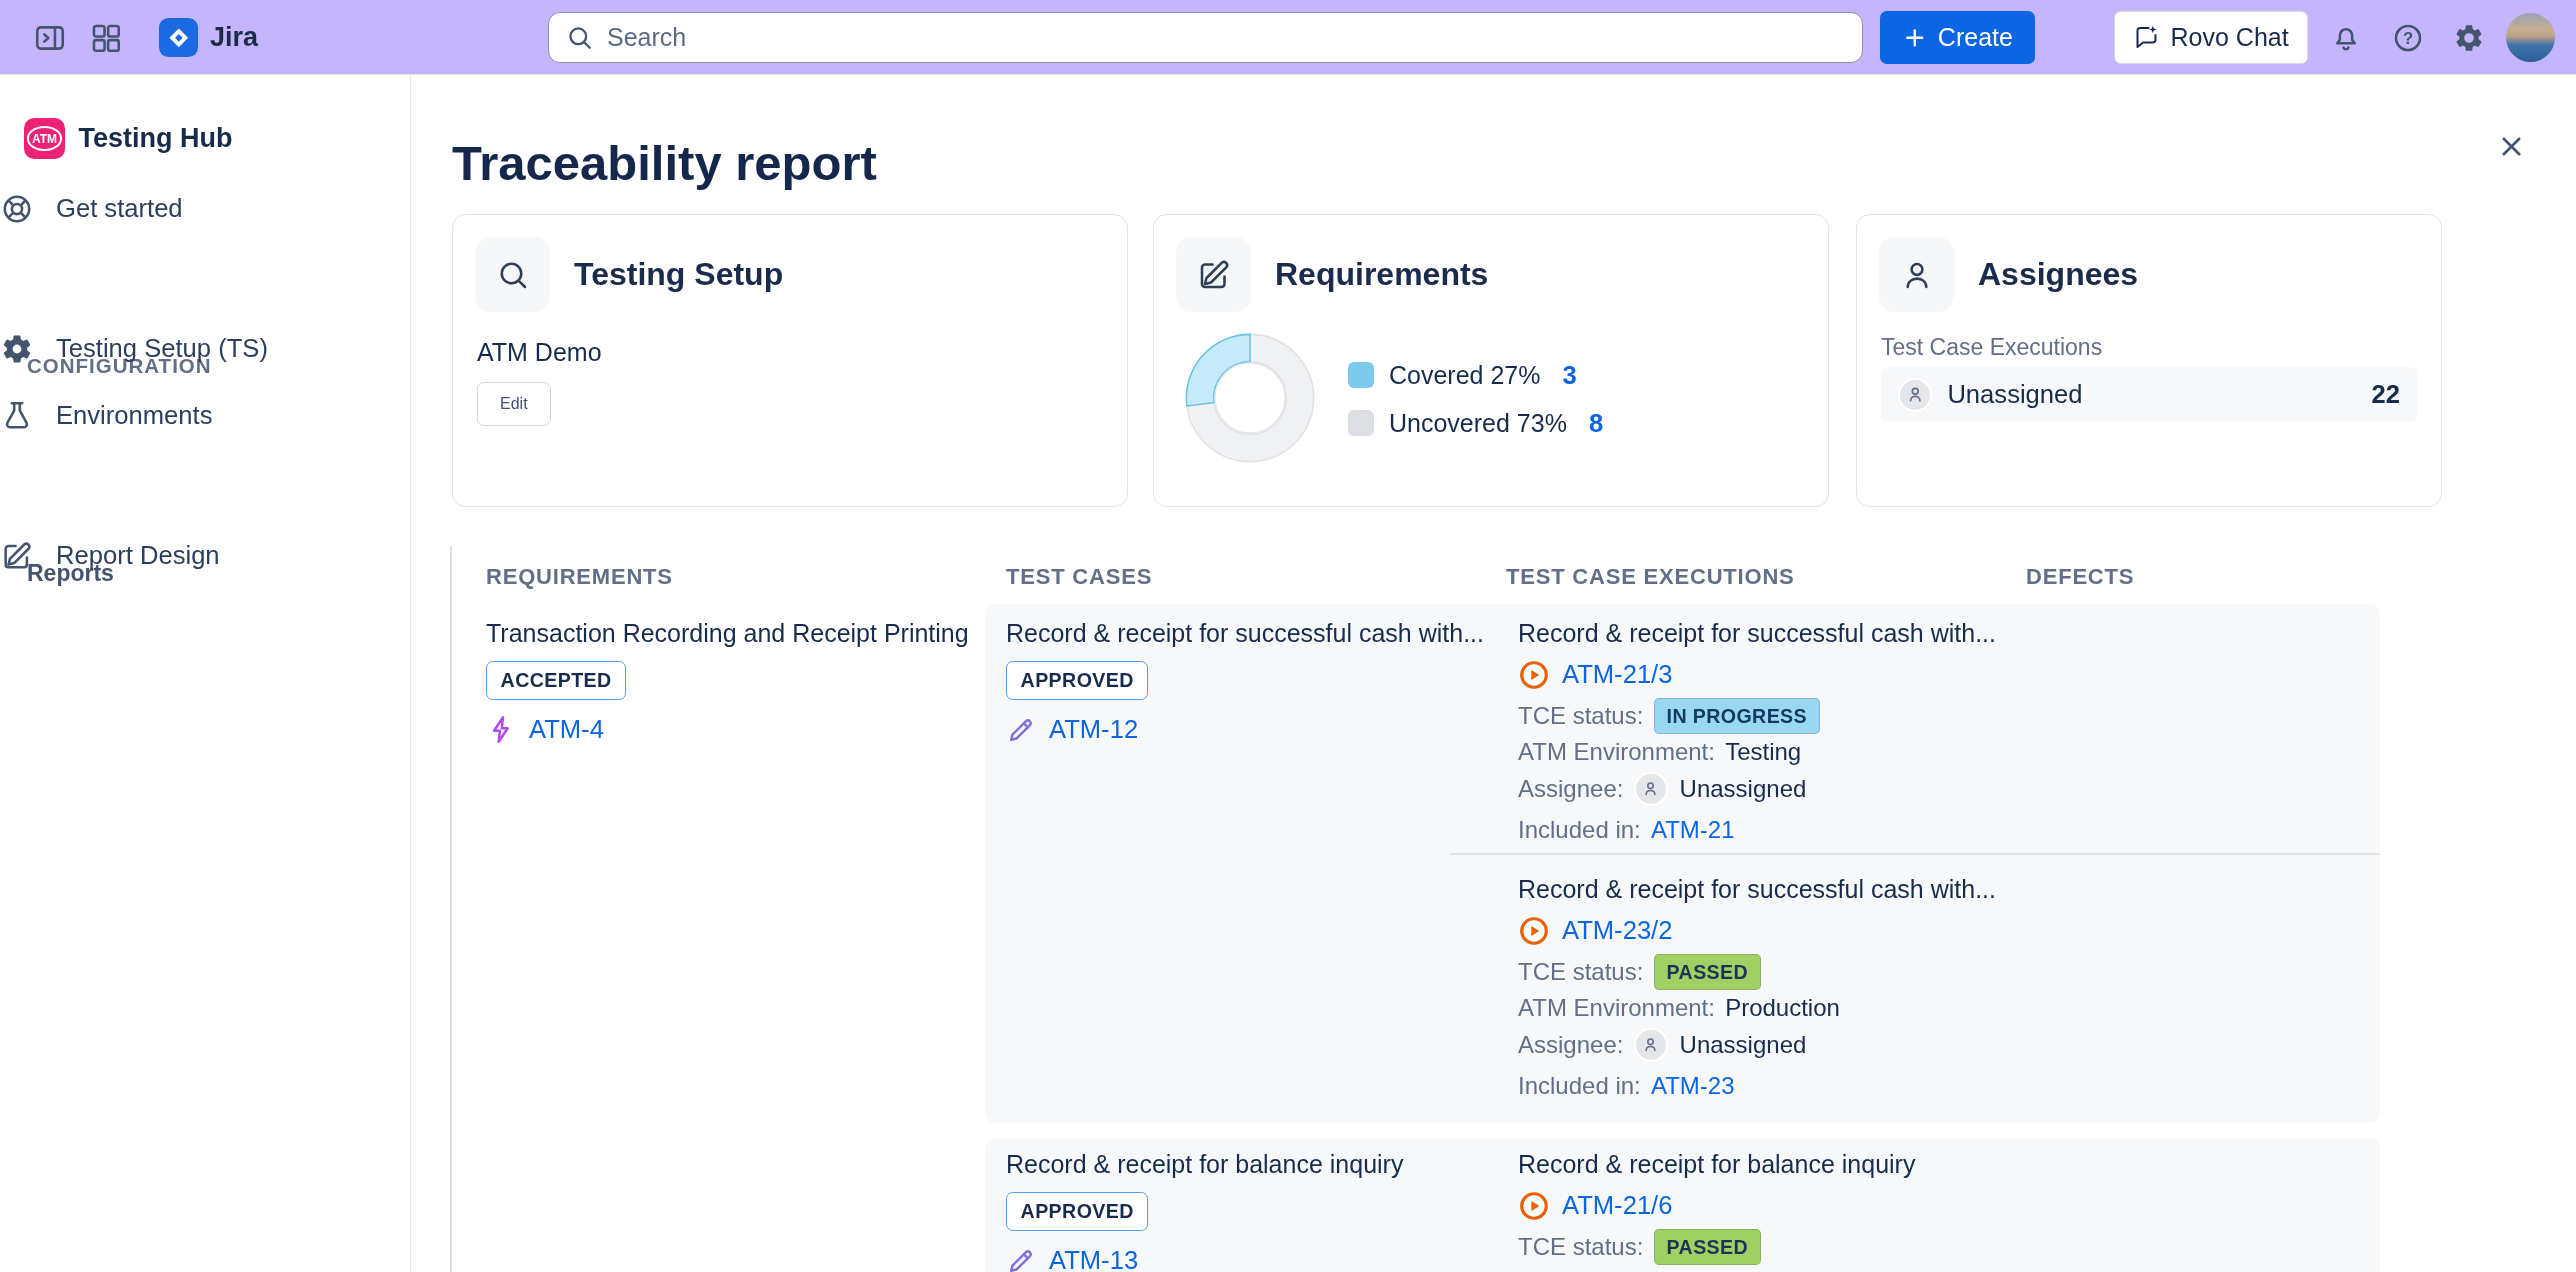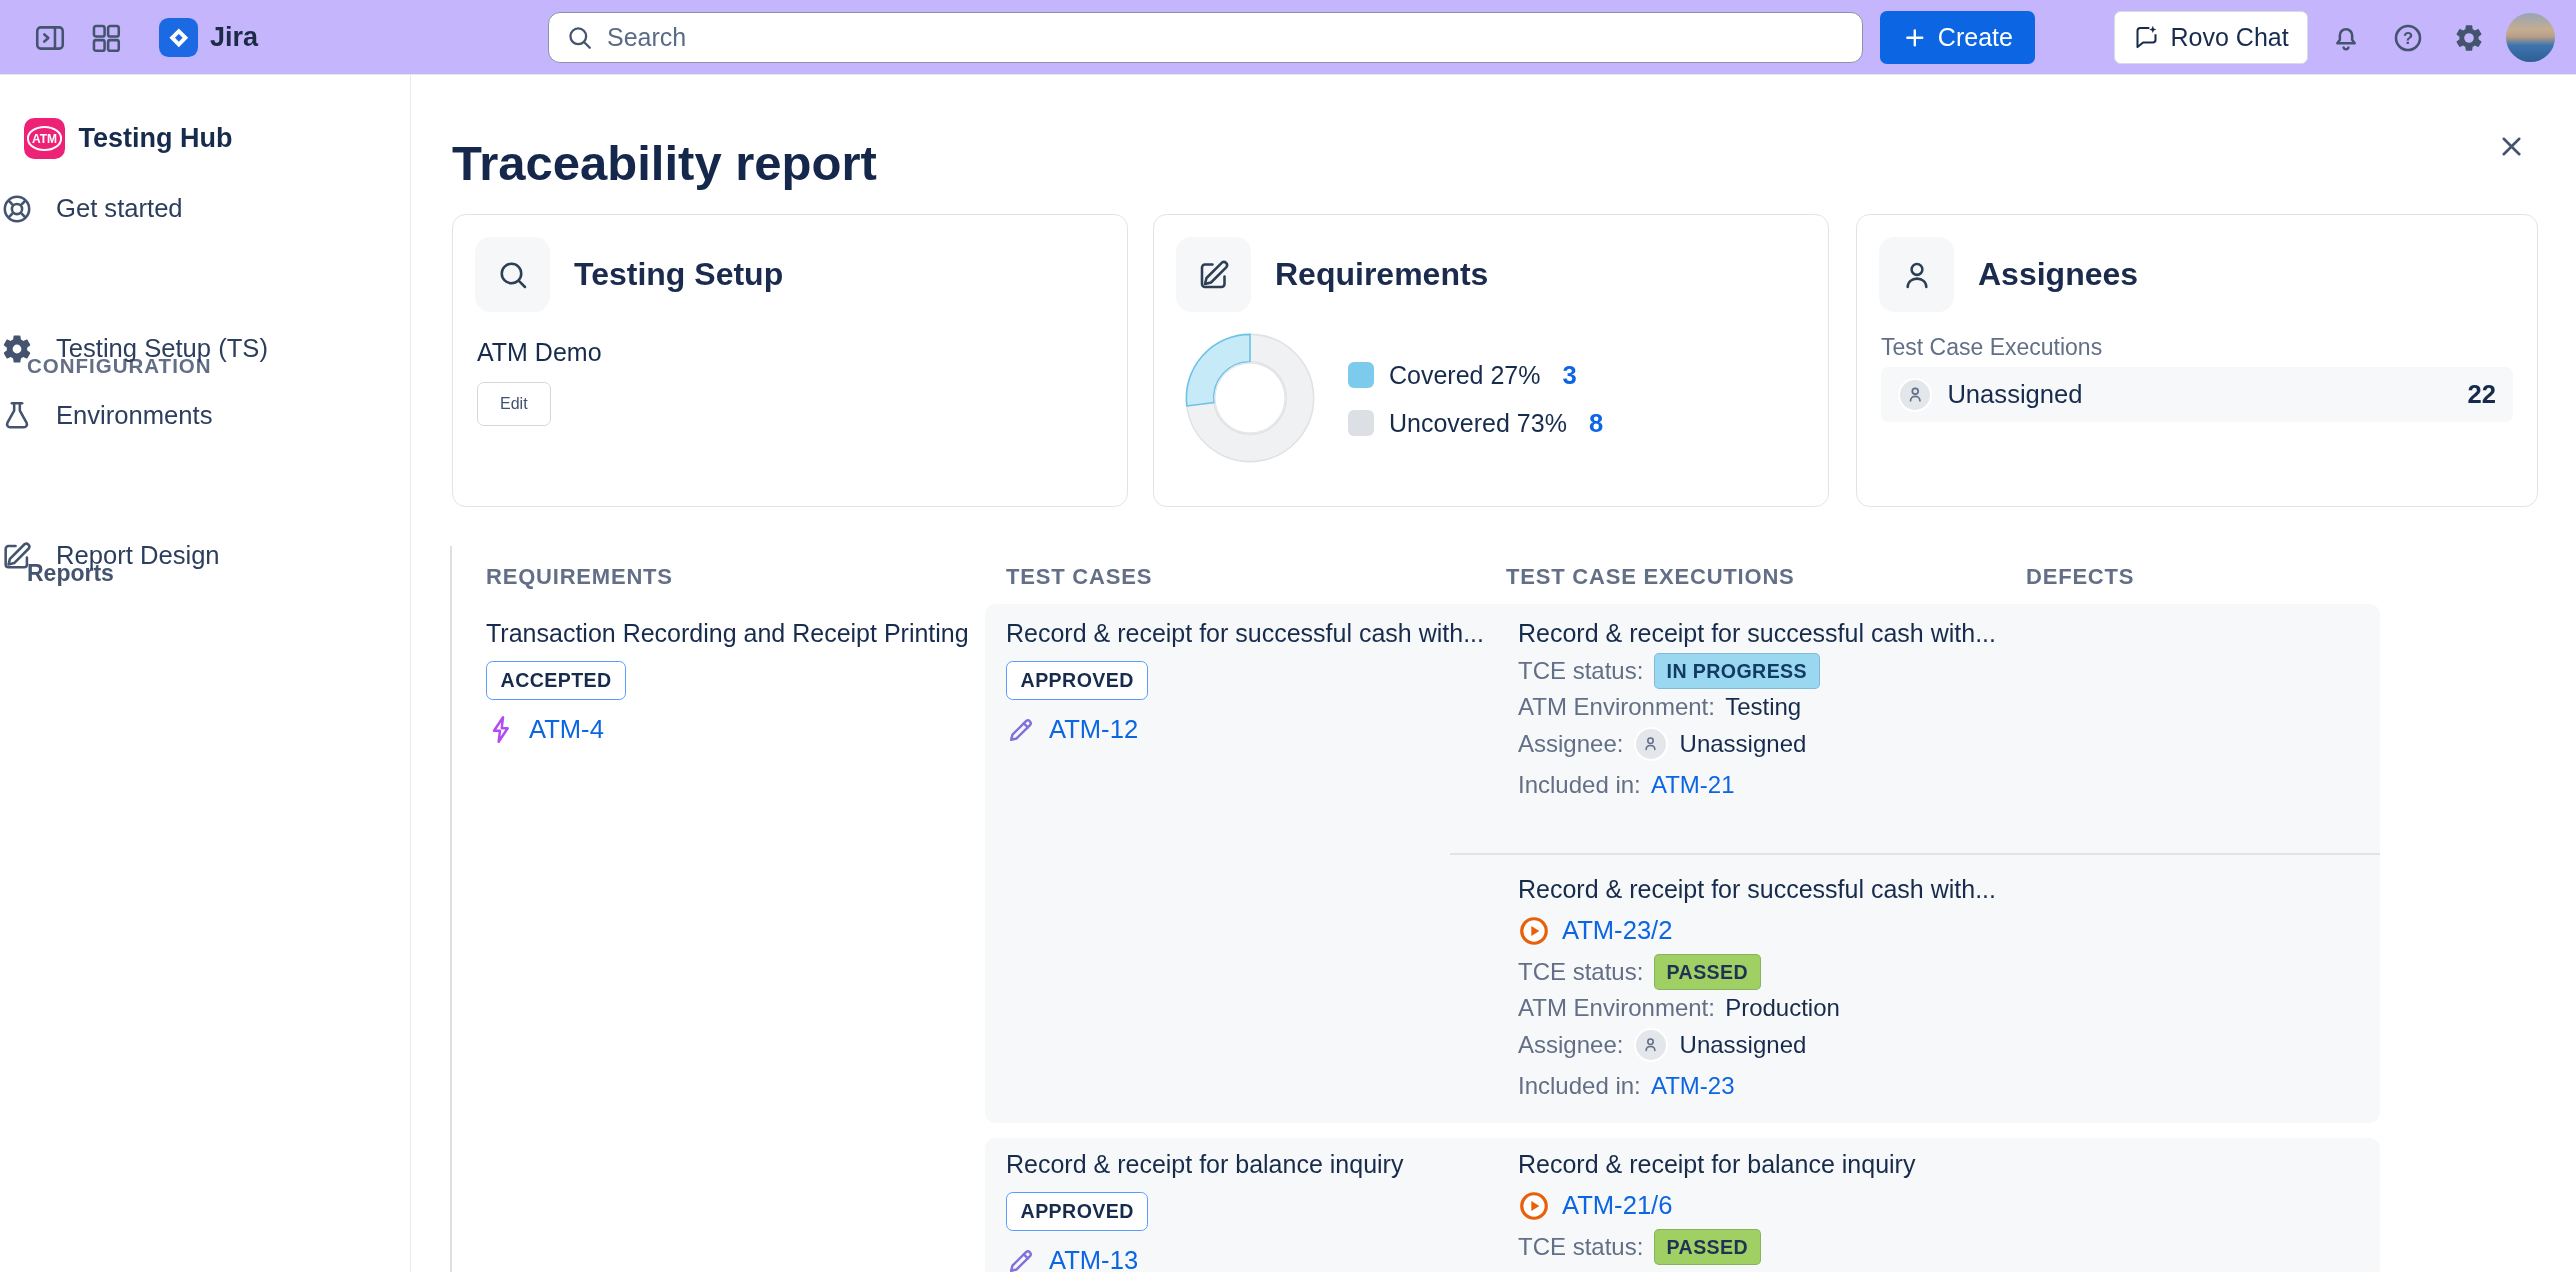--- a/index.html
+++ b/index.html
@@ -52,21 +52,21 @@
   
   .main { position:absolute; left:411px; top:75px; width:2165px; height:1198px; background:#fff; overflow:hidden; }
   .page-title { position:absolute; left:41px; top:60px; font-size:49px; font-weight:700; color:#15284B; }
   .close-btn { position:absolute; left:2078px; top:49px; width:44px; height:44px; background:transparent; border:none;
             color:#44546F; display:flex; align-items:center; justify-content:center; cursor:pointer; border-radius:5.1px; }
 
   
   .card { position:absolute; top:139px; height:293px; background:#fff; border:1.7px solid #E0E3E8; border-radius:13.6px; }
   .card-ts { left:41px;  width:676px; }
   .card-req { left:742px; width:676px; }
-  .card-asg { left:1445px; width:682px; }
+  .card-asg { left:1445px; width:586px; }
   .tile { position:absolute; left:22px; top:22px; width:75px; height:75px; border-radius:15.4px; background:#F6F7F9;
             display:flex; align-items:center; justify-content:center; color:#2E3F55; }
   .card-title { position:absolute; left:121px; top:22px; height:75px; display:flex; align-items:center;
             font-size:32px; font-weight:700; color:#1A2B4D; }
   .project-name { position:absolute; left:24px; top:123px; font-size:25px; color:#172B4D; }
   .edit-btn { position:absolute; left:24px; top:167px; height:44px; padding:0 22px; background:#fff;
             border:1.7px solid #D3D8E0; border-radius:6.8px; font-size:16px; color:#42526E;
             font-family:"Liberation Sans", sans-serif; display:flex; align-items:center; cursor:pointer; }
   .donut { position:absolute; left:25.6px; top:113px; width:140px; height:140px; }
   .legend { position:absolute; left:194px; top:141px; display:flex; flex-direction:column; gap:10.2px; }
@@ -345,20 +345,27 @@
         <svg width="31" height="31" viewBox="0 0 24 24" fill="none" stroke="#8270DB" stroke-width="1.9" stroke-linecap="round" stroke-linejoin="round">
           <path d="M4 20l1-4L15.5 5.5a2.2 2.2 0 0 1 3.1 3.1L8 19l-4 1z"></path>
             <line x1="13.8" y1="7.2" x2="16.9" y2="10.3"></line>
         </svg>
         <a class="key-link">ATM-12</a>
       </div>
     </div>
 
     <div class="cell cell-tce1">
       <div class="item-title">Record &amp; receipt for successful cash with...</div>
+      <div class="line link-line">
+        <svg width="32" height="32" viewBox="0 0 24 24">
+          <circle cx="12" cy="12" r="9.2" fill="#fff" stroke="#E8610A" stroke-width="2.4"></circle>
+          <path d="M10 8.2l6 3.8-6 3.8z" fill="#E8610A"></path>
+        </svg>
+        <a class="key-link">ATM-21/3</a>
+      </div>
       <div class="line status-line">
         <span class="lbl">TCE status:</span>
         <span class="lozenge in-progress">IN PROGRESS</span>
       </div>
       <div class="line env-line">
         <span class="lbl">ATM Environment:</span>
         <span class="val">Testing</span>
       </div>
       <div class="line assignee-line">
         <span class="lbl">Assignee:</span>

